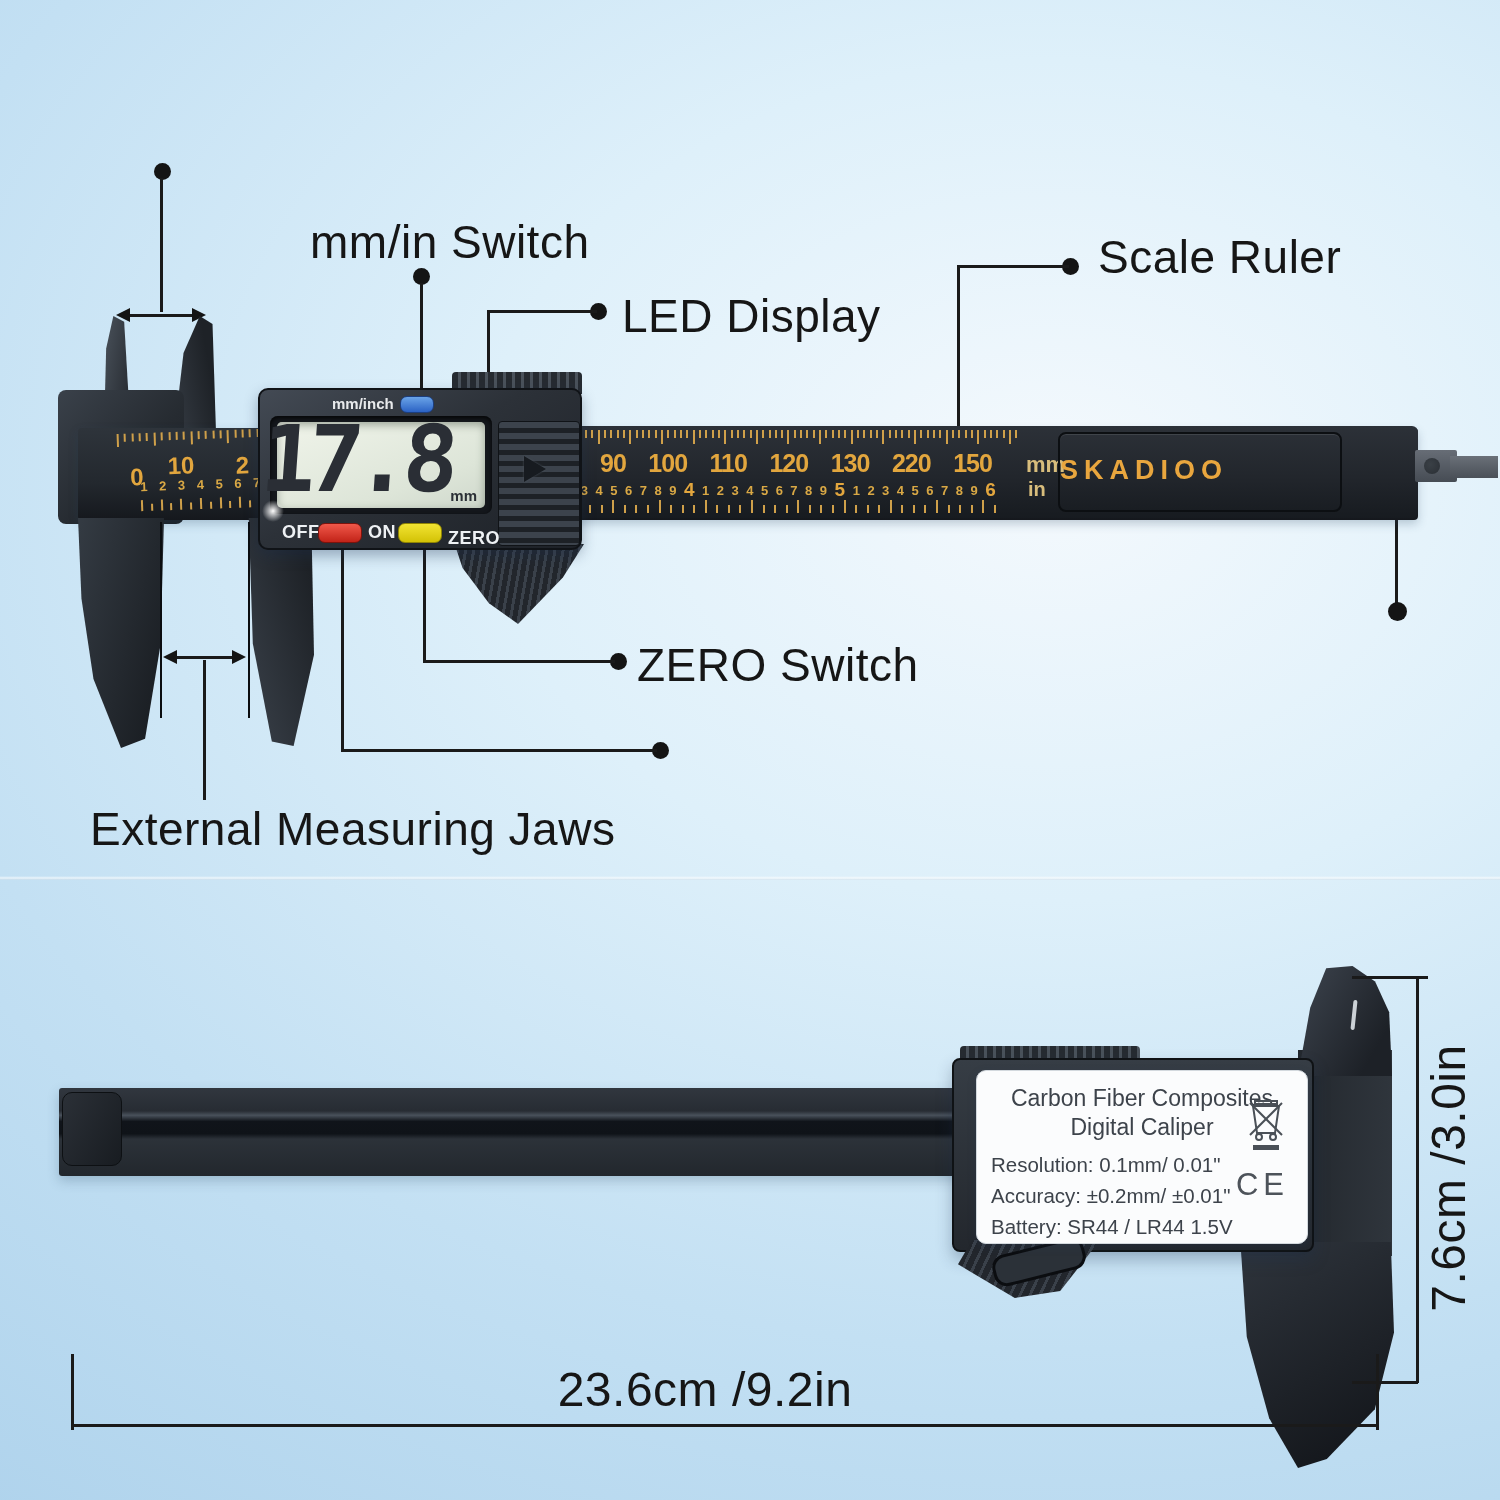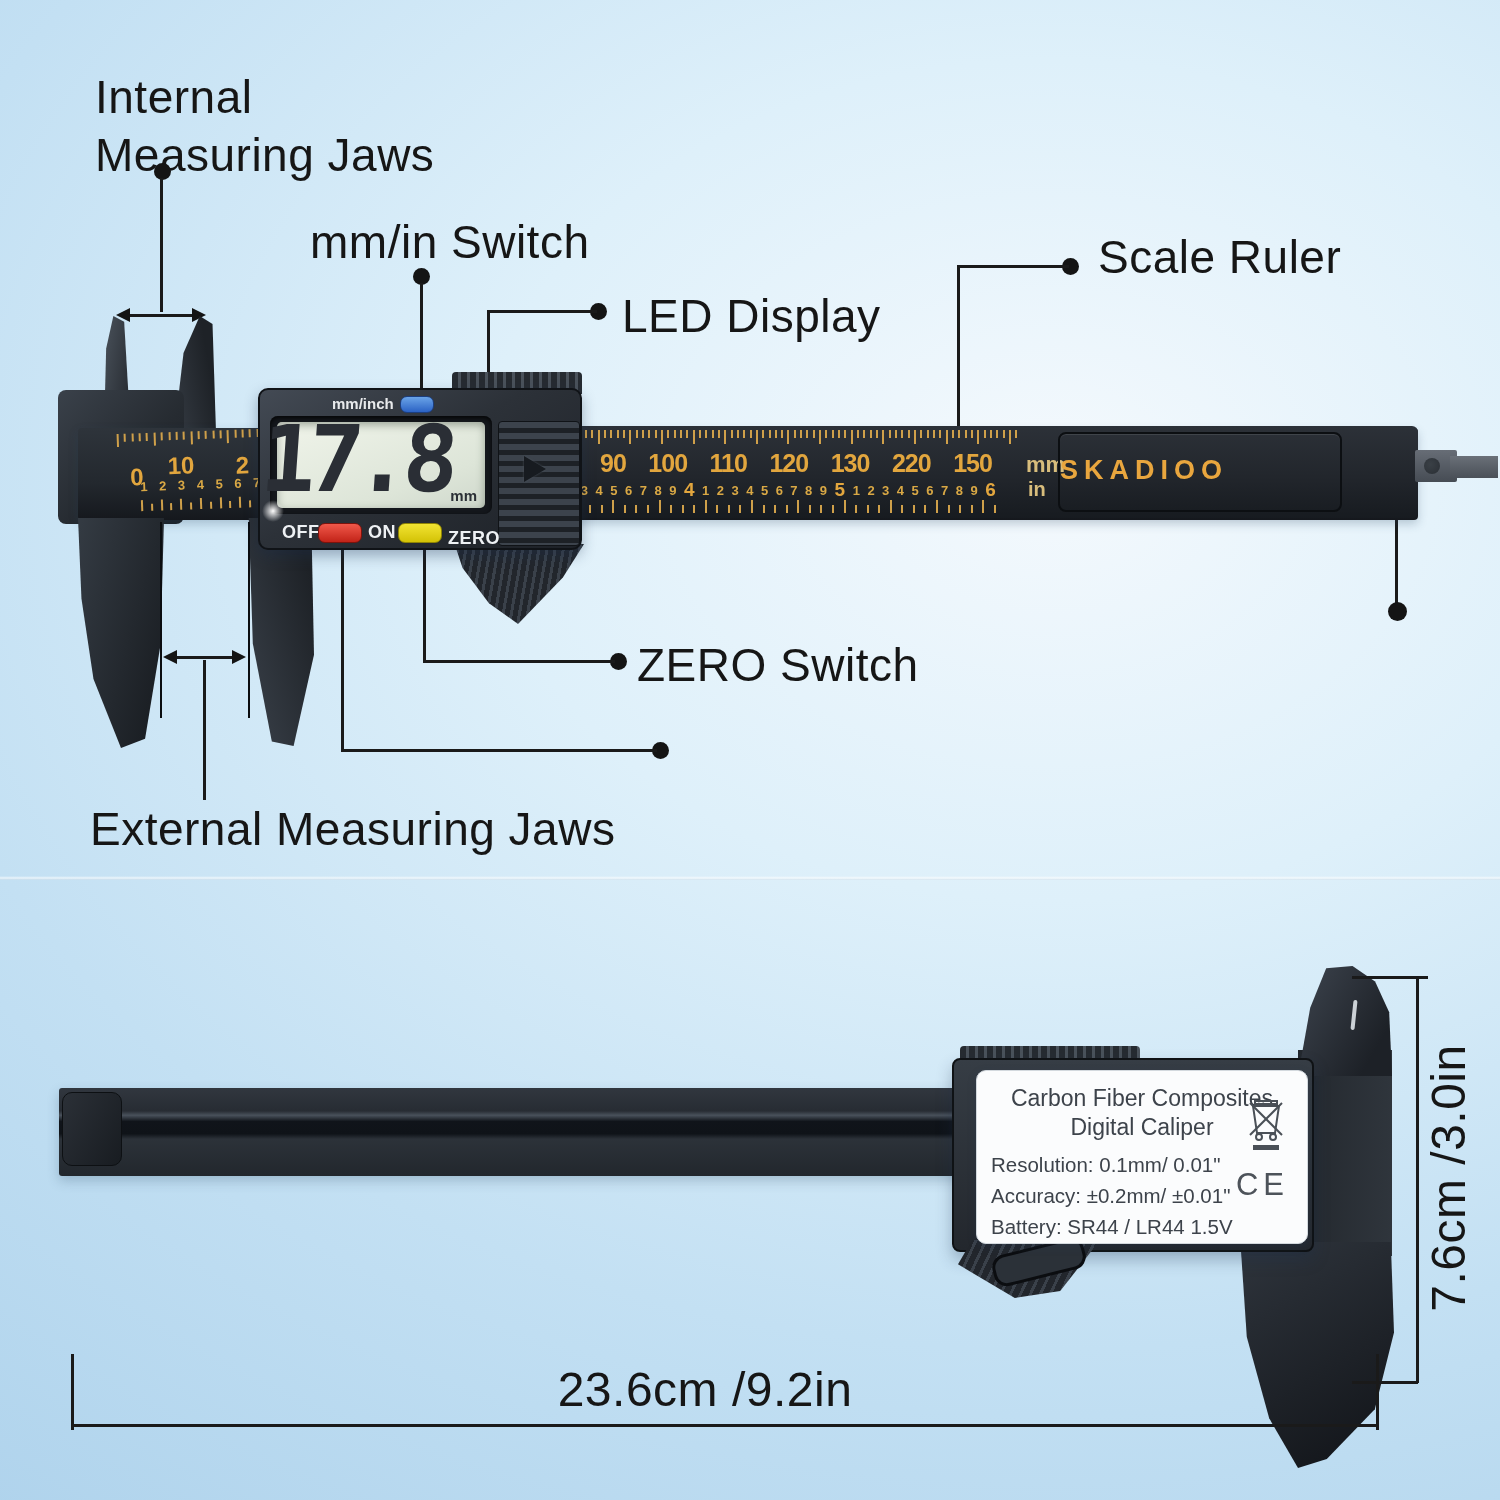--- a/index.html
+++ b/index.html
@@ -79,24 +79,20 @@
   .seam{position:absolute;left:0;top:876px;width:1500px;height:4px;
     background:linear-gradient(180deg,rgba(255,255,255,0) 0%,rgba(255,255,255,.65) 50%,rgba(190,205,218,.35) 100%);}
   .weee{color:#4a5057;}
   .ce{position:absolute;right:18px;top:96px;font-size:31px;color:#4d535a;letter-spacing:5px;}
 </style>
 </head>
 <body>
 
 <div class="canvas">
 
-  <div class="lbl" style="left:95px;top:68px;">
-    <div>Internal</div>
-    <div>Measuring Jaws</div>
-  </div>
   <div class="dot" style="left:154px;top:163px;"></div>
   <div class="ln" style="left:160px;top:178px;width:2.5px;height:134px;"></div>
   <div class="ln" style="left:128px;top:314px;width:66px;height:2.5px;"></div>
   <div class="ah left" style="left:116px;top:308px;"></div>
   <div class="ah right" style="left:192px;top:308px;"></div>
 
   <div class="lbl" style="left:310px;top:213px;">mm/in Switch</div>
   <div class="dot" style="left:413px;top:268px;"></div>
   <div class="ln" style="left:420px;top:283px;width:2.5px;height:119px;"></div>
 

